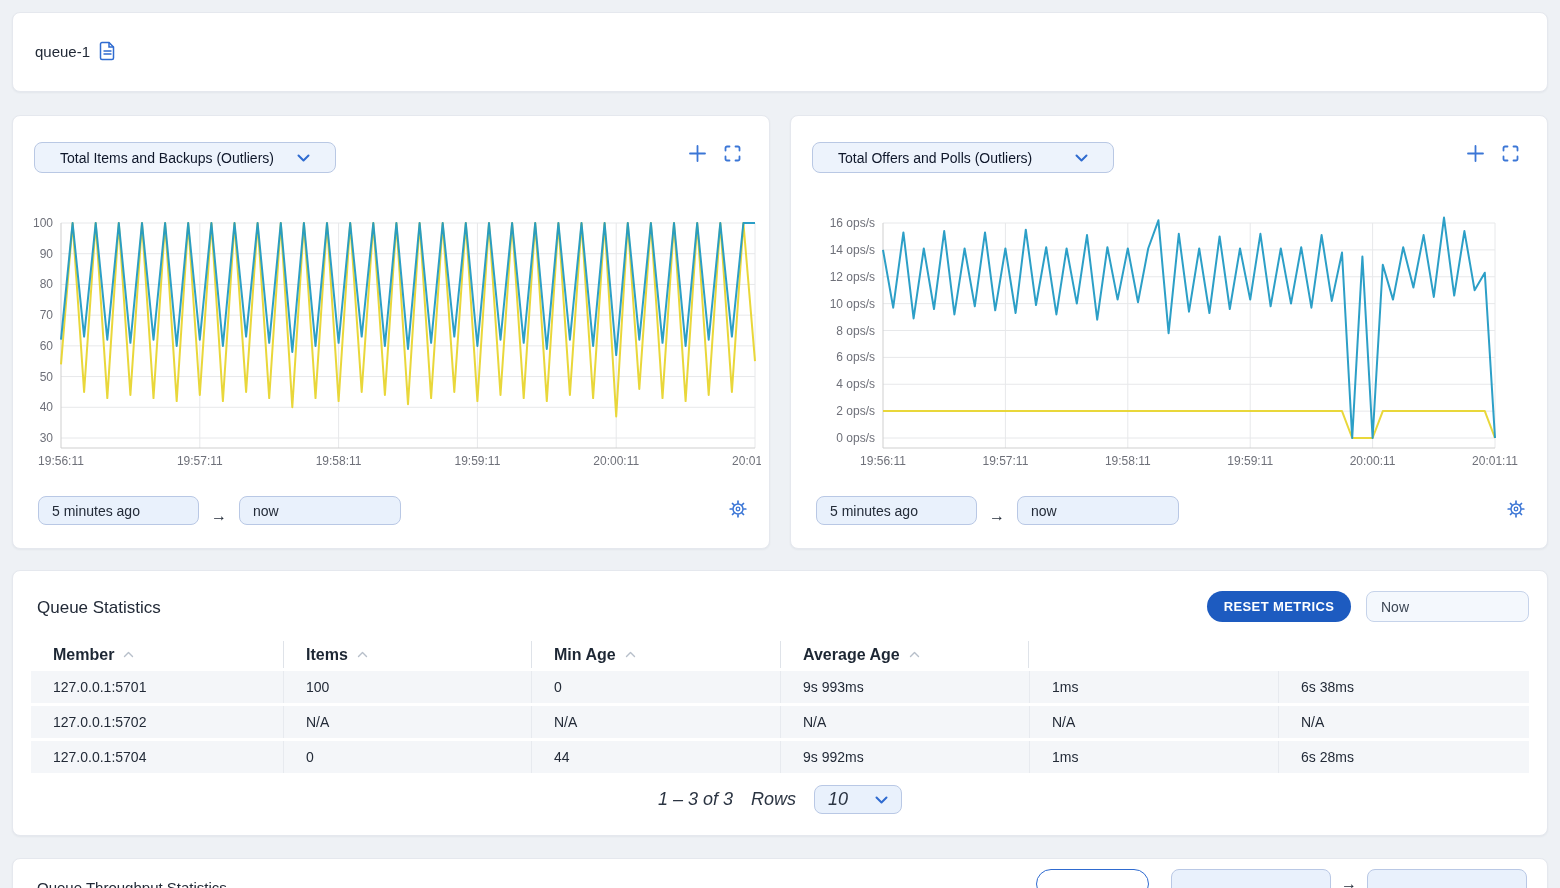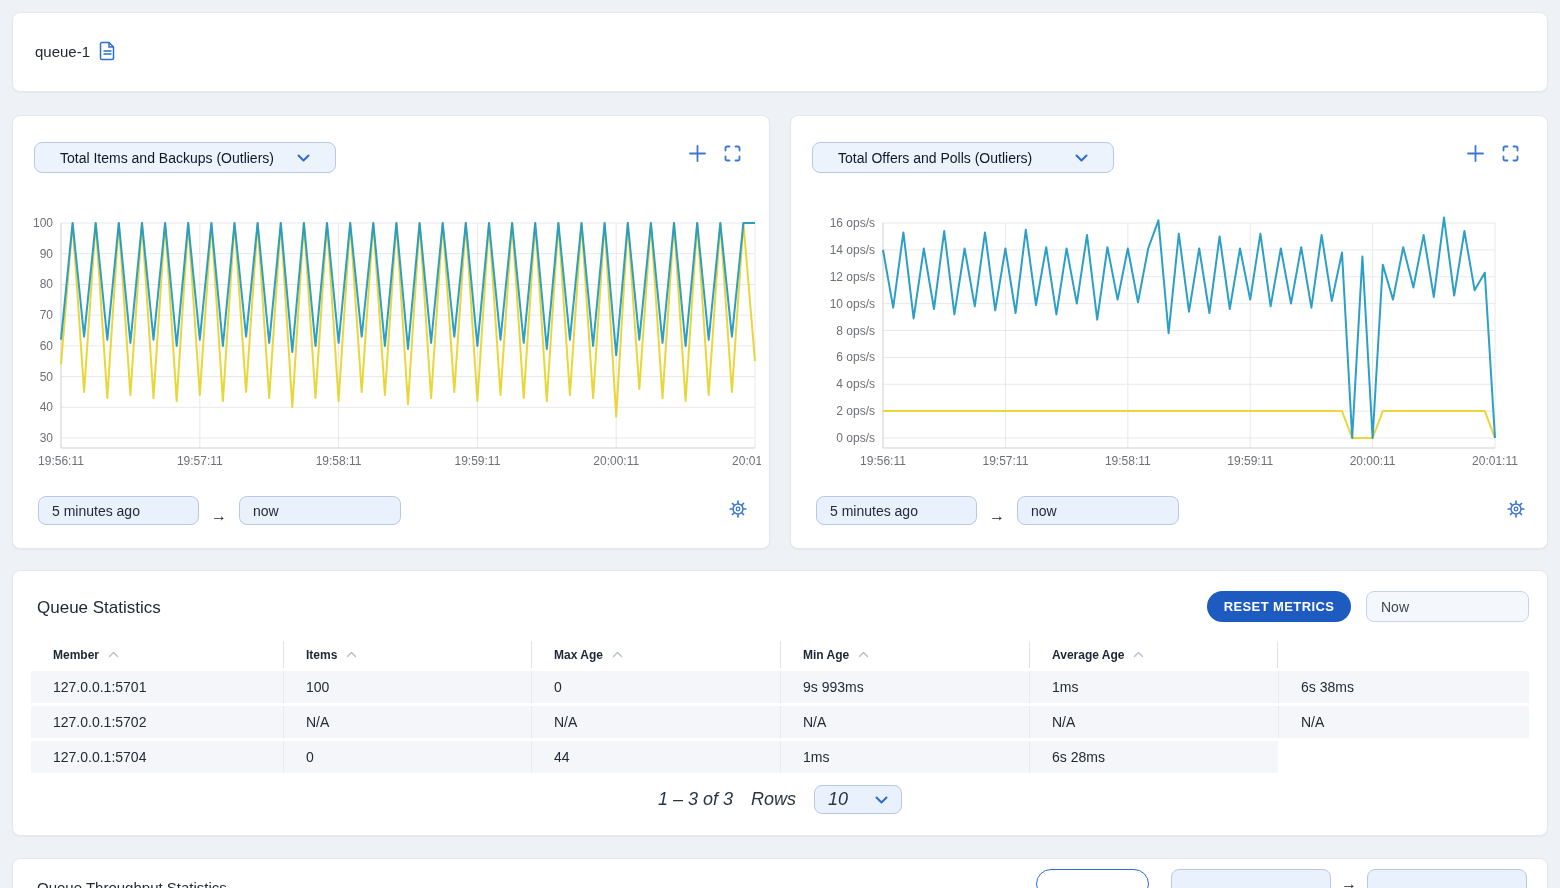--- a/index.html
+++ b/index.html
@@ -31,21 +31,21 @@
   .stats-card { left:12px; top:570px; width:1536px; height:266px; }
   .stats-title { position:absolute; left:24px; top:27px; font-size:17px; color:#222a37; }
   .reset-btn { position:absolute; left:1194px; top:20px; width:144px; height:31px; background:#1d5bc0; color:#fff;
     border:none; border-radius:16px; font-family:"Liberation Sans",sans-serif; font-size:13px; font-weight:bold;
     letter-spacing:.4px; cursor:pointer; }
   .now-input { position:absolute; left:1353px; top:20px; width:163px; height:31px; background:#f4f8fd;
     border:1px solid #c6d3ea; border-radius:8px; display:flex; align-items:center; padding:0 14px;
     font-size:14px; color:#3c4654; }
   .table-wrap { position:absolute; left:18px; top:70px; width:1498px; }
   .t-grid { display:grid; grid-template-columns:252px 248px 249px 249px 249px 251px; }
-  .th { height:27px; display:flex; align-items:center; gap:9px; padding-left:22px; font-size:12px; font-weight:bold;
+  .th { height:27px; display:flex; align-items:center; gap:9px; padding-left:22px; font-size:16px; font-weight:bold;
     color:#1d2734; border-left:1px solid #dfe3e9; cursor:pointer; }
   .th:first-child { border-left:none; }
   .th:last-child { border-right:1px solid #dfe3e9; }
   .t-row { margin-top:3px; }
   .td { height:32px; display:flex; align-items:center; padding-left:22px; font-size:14px; color:#232b38;
     background:#f4f6f9; border-left:1px solid #e7eaef; }
   .td:first-child { border-left:none; }
   .pagination { position:absolute; left:0; top:214px; width:100%; display:flex; justify-content:center;
     align-items:center; gap:18px; font-size:18px; color:#2b3442;font-style:italic; }
   .rows-select { width:88px; height:29px; background:#e9f1fc; border:1px solid #b9c8e5; border-radius:8px;
@@ -227,26 +227,20 @@
             <polyline points="1.5,5.5 5.5,1.5 9.5,5.5" fill="none" stroke="#b7bfca" stroke-width="1.4" stroke-linecap="round" stroke-linejoin="round"></polyline>
           </svg>
         </div>
         <div class="th">
           <span>Items</span>
           <svg class="icon" width="11" height="7" viewBox="0 0 11 7">
             <polyline points="1.5,5.5 5.5,1.5 9.5,5.5" fill="none" stroke="#b7bfca" stroke-width="1.4" stroke-linecap="round" stroke-linejoin="round"></polyline>
           </svg>
         </div>
         <div class="th">
-          <span>Max Age</span>
-          <svg class="icon" width="11" height="7" viewBox="0 0 11 7">
-            <polyline points="1.5,5.5 5.5,1.5 9.5,5.5" fill="none" stroke="#b7bfca" stroke-width="1.4" stroke-linecap="round" stroke-linejoin="round"></polyline>
-          </svg>
-        </div>
-        <div class="th">
           <span>Min Age</span>
           <svg class="icon" width="11" height="7" viewBox="0 0 11 7">
             <polyline points="1.5,5.5 5.5,1.5 9.5,5.5" fill="none" stroke="#b7bfca" stroke-width="1.4" stroke-linecap="round" stroke-linejoin="round"></polyline>
           </svg>
         </div>
         <div class="th">
           <span>Average Age</span>
           <svg class="icon" width="11" height="7" viewBox="0 0 11 7">
             <polyline points="1.5,5.5 5.5,1.5 9.5,5.5" fill="none" stroke="#b7bfca" stroke-width="1.4" stroke-linecap="round" stroke-linejoin="round"></polyline>
           </svg>
@@ -266,20 +260,21 @@
           <div class="td">N/A</div>
           <div class="td">N/A</div>
           <div class="td">N/A</div>
           <div class="td">N/A</div>
           <div class="td">N/A</div>
         </div>
         <div class="t-grid t-row">
           <div class="td">127.0.0.1:5704</div>
           <div class="td">0</div>
           <div class="td">44</div>
+          <div class="td">9s 992ms</div>
           <div class="td">1ms</div>
           <div class="td">6s 28ms</div>
         </div>
       </div>
   </div>
   <div class="pagination">
     <span>1 – 3 of 3</span>
     <span>Rows</span>
     <div class="rows-select">
       <span>10</span>

